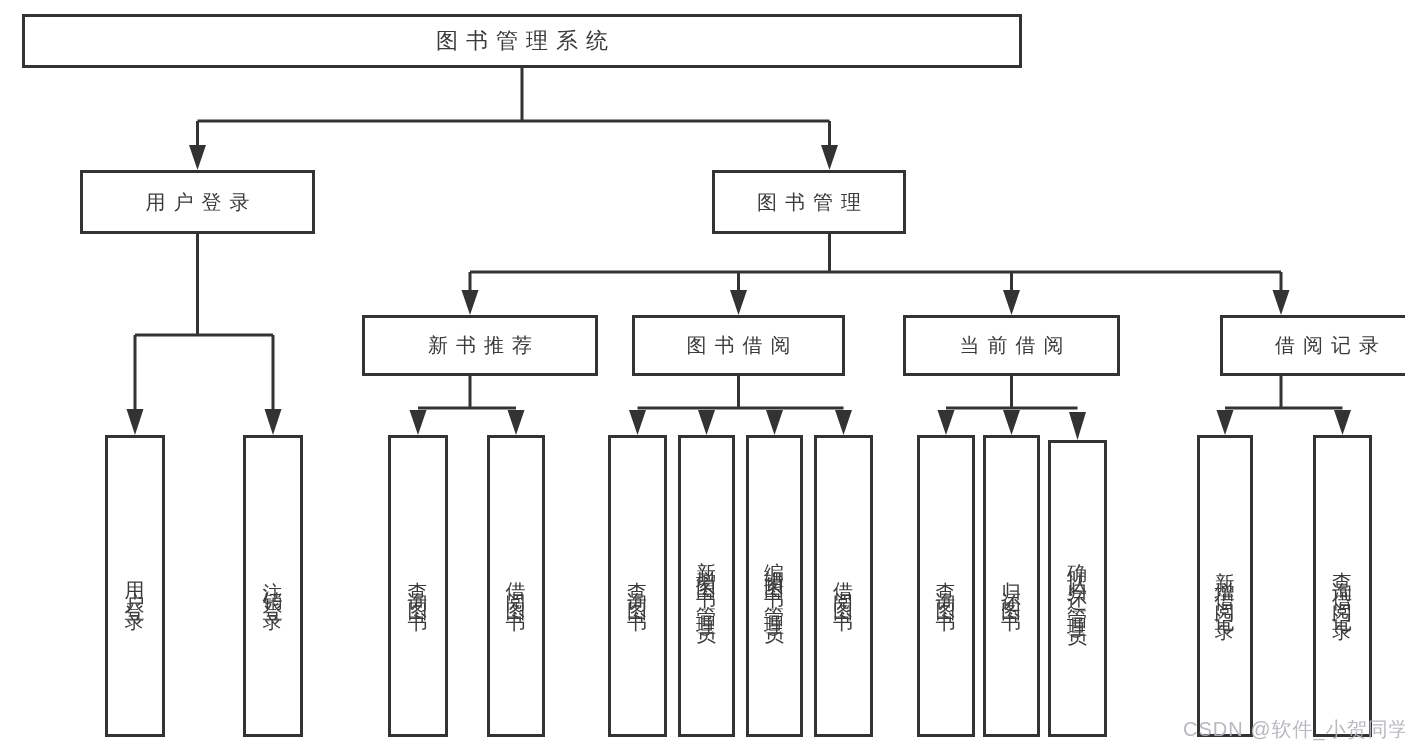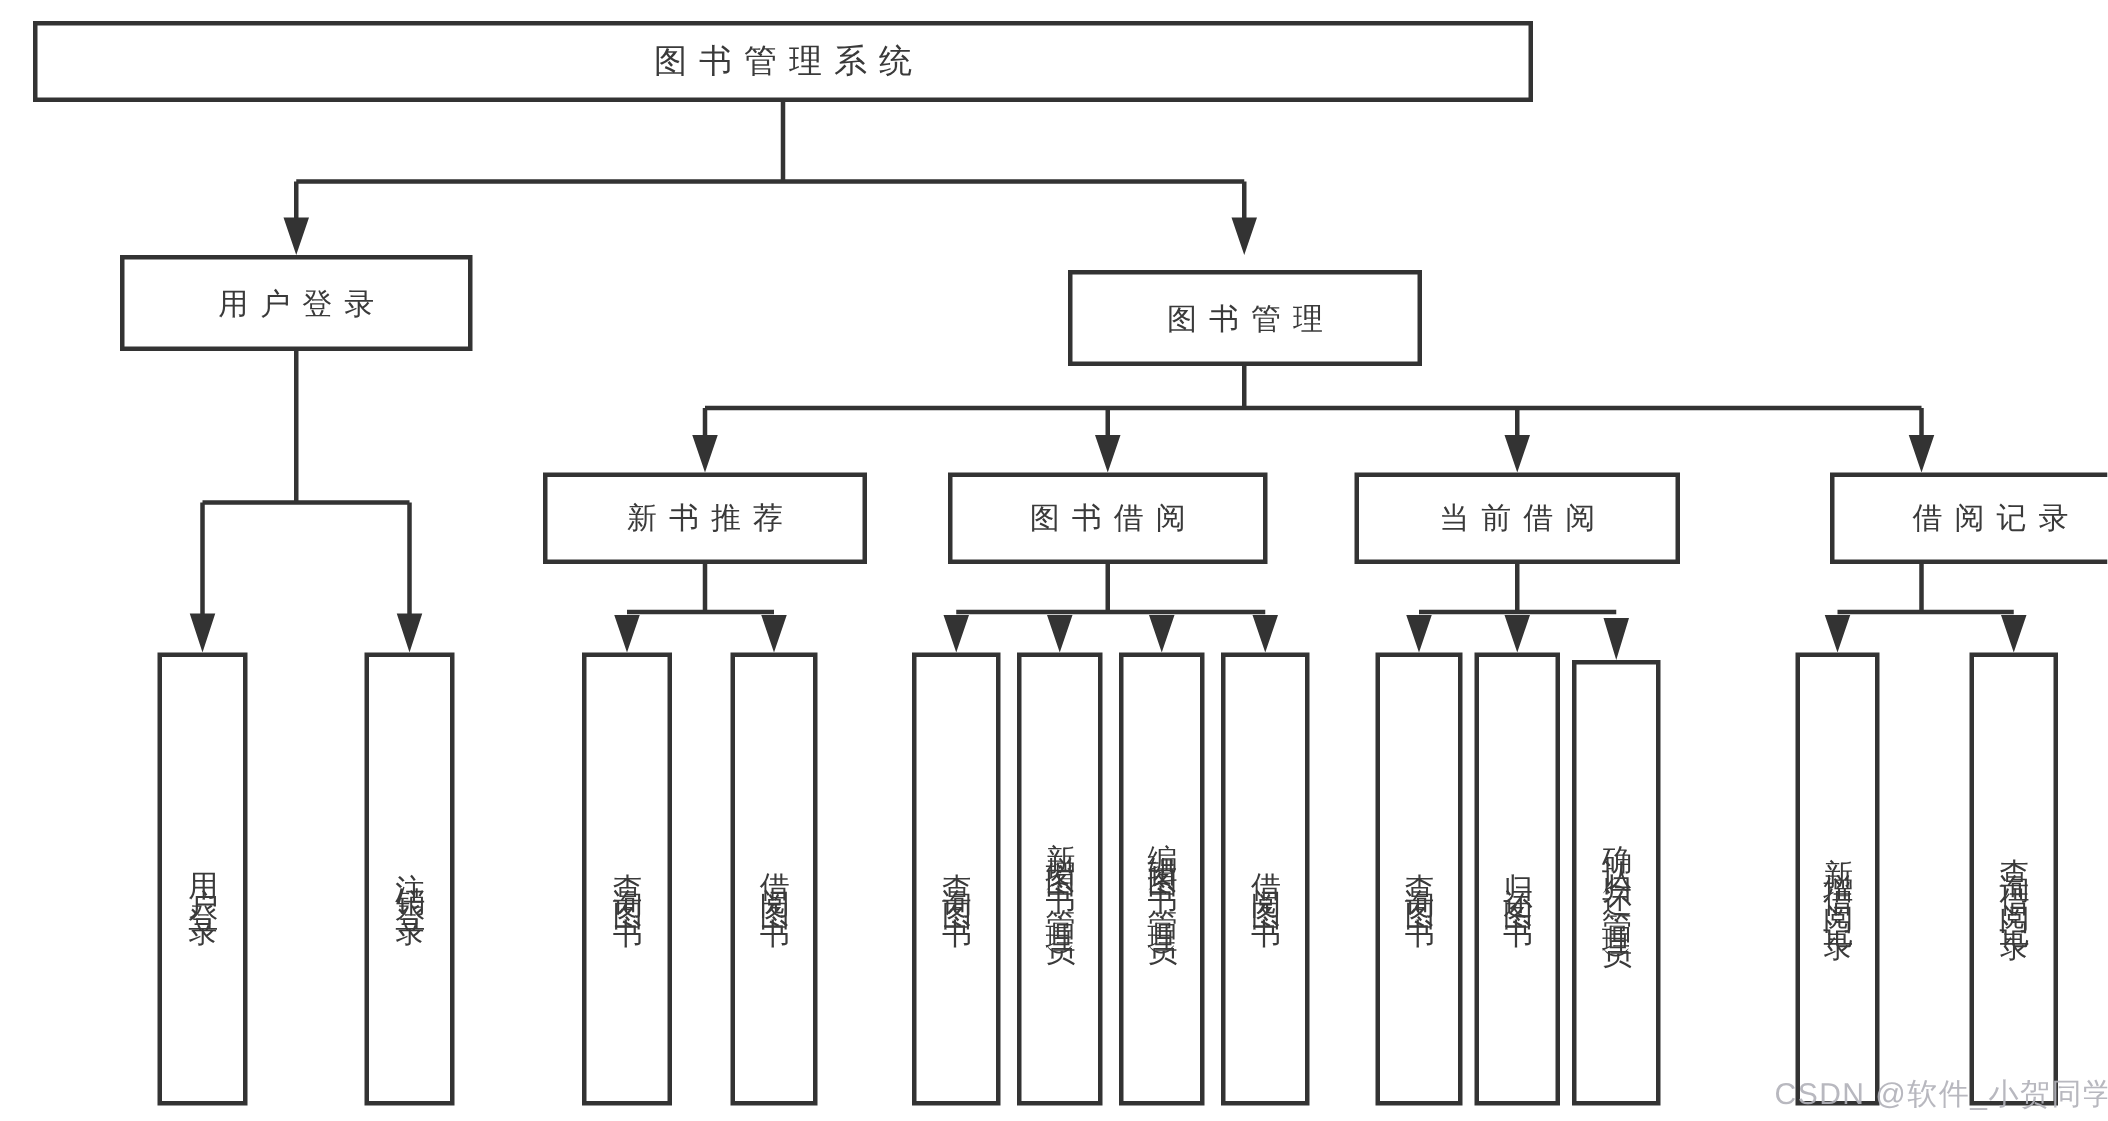--- a/index.html
+++ b/index.html
@@ -73,25 +73,25 @@
              M1216.5 410 H1233.5 L1225 435 Z  M1334 410 H1351 L1342.5 435 Z" fill="#333333" stroke="none"></path>
   </svg>
 
   <div class="node root" style="left:22px;top:14px;width:1000px;height:54px">
     <span class="hlabel">图书管理系统</span>
   </div>
 
   <div class="node" style="left:80px;top:170px;width:235px;height:64px">
     <span class="hlabel">用户登录</span>
   </div>
-  <div class="node" style="left:712px;top:180px;width:236px;height:64px">
+  <div class="node" style="left:712px;top:170px;width:194px;height:64px">
     <span class="hlabel">图书管理</span>
   </div>
 
-  <div class="node" style="left:362px;top:315px;width:216px;height:61px">
+  <div class="node" style="left:362px;top:315px;width:236px;height:61px">
     <span class="hlabel">新书推荐</span>
   </div>
   <div class="node" style="left:632px;top:315px;width:213px;height:61px">
     <span class="hlabel">图书借阅</span>
   </div>
   <div class="node" style="left:903px;top:315px;width:217px;height:61px">
     <span class="hlabel">当前借阅</span>
   </div>
   <div class="node" style="left:1220px;top:315px;width:214px;height:61px">
     <span class="hlabel">借阅记录</span>

